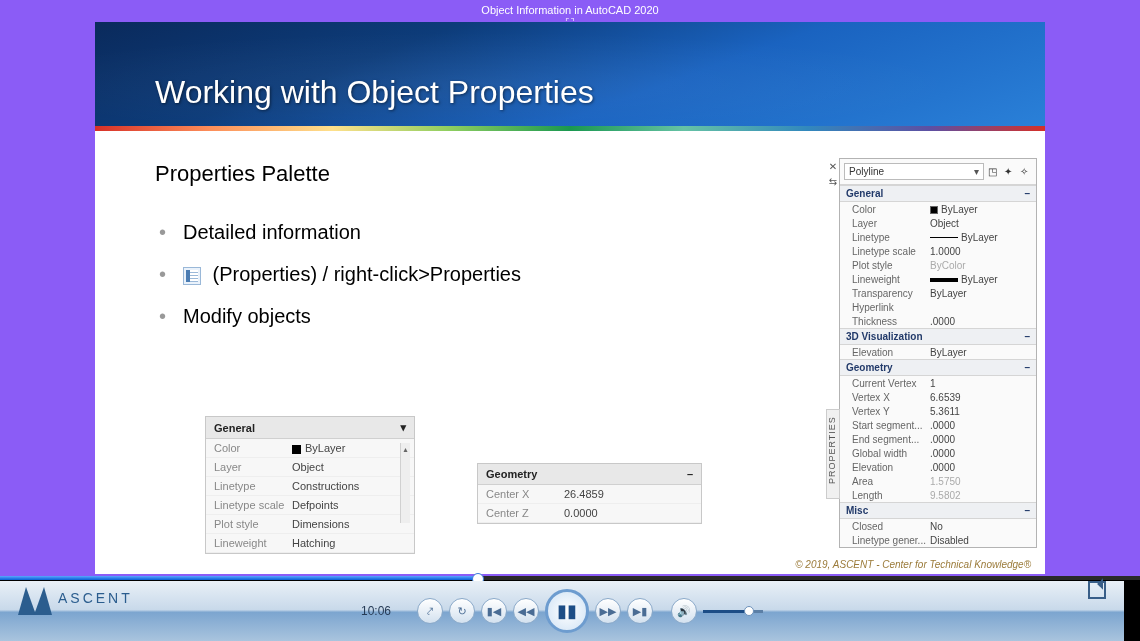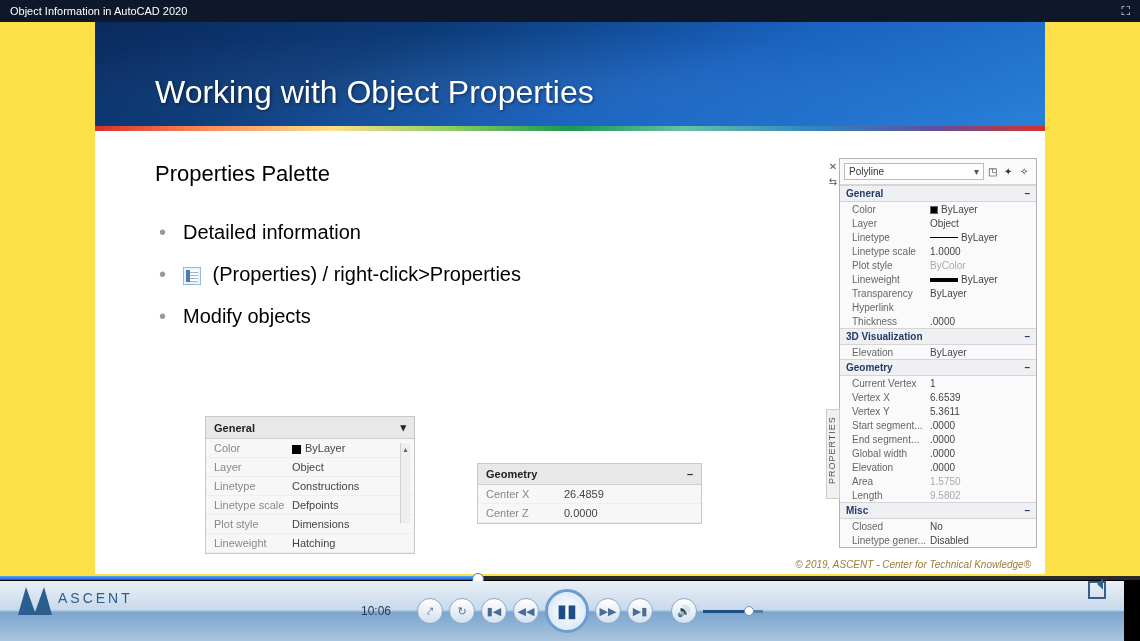--- a/index.html
+++ b/index.html
@@ -5,34 +5,35 @@
 * { margin: 0; padding: 0; box-sizing: border-box; }
 body {
   width: 1140px; height: 641px;
   background: #000;
   font-family: Arial, Helvetica, sans-serif;
   overflow: hidden;
   position: relative;
 }
 .top-bar {
   height: 22px;
-  background: #0f172a;
+  background: #8b5cf6;
   color: #fff;
   font-size: 11px;
   padding: 4px 10px;
   display: flex;
   justify-content: space-between;
   align-items: center;
+  flex-direction: column;
 }
 .fullscreen-icon { font-size: 12px; cursor: pointer; }
 .video-area {
   position: absolute;
   top: 22px; left: 0; right: 0;
   height: 554px;
-  background: #fde047;
+  background: #8b5cf6;
   display: flex;
   justify-content: center;
 }
 .slide {
   width: 950px;
   height: 552px;
   background: #fff;
   position: relative;
   overflow: hidden;
 }

